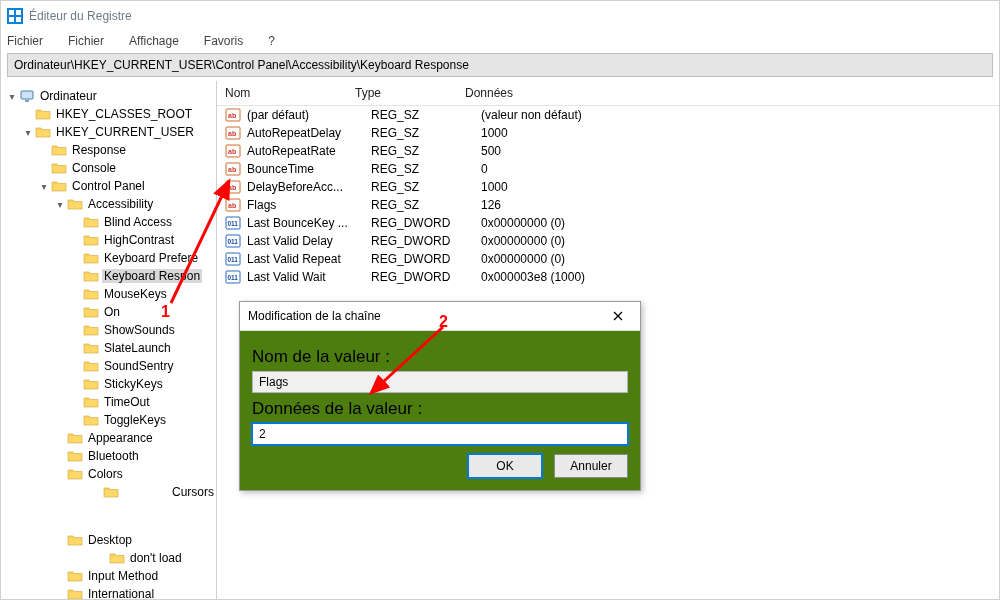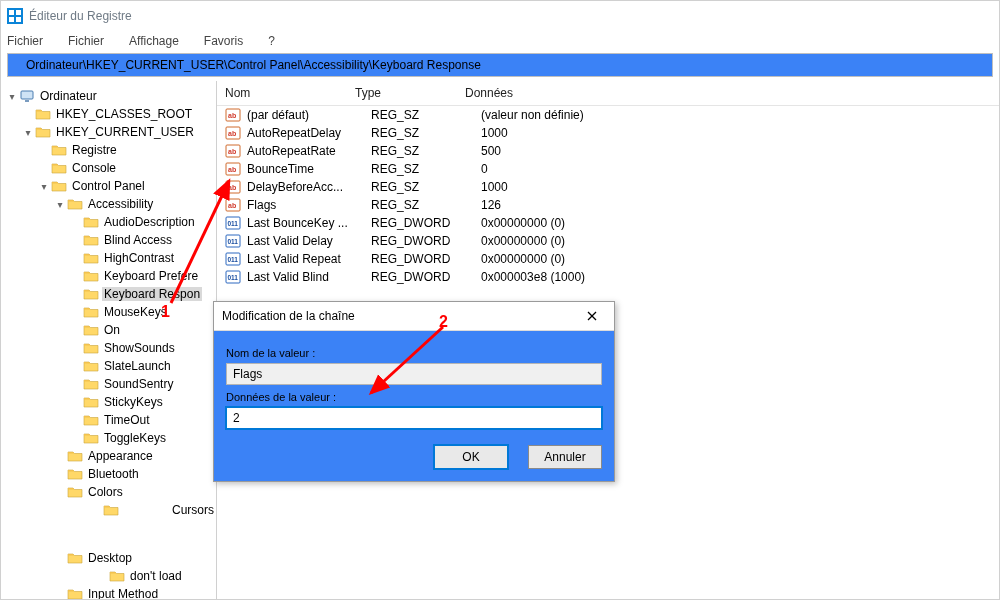--- a/index.html
+++ b/index.html
@@ -1,47 +1,47 @@
 <!DOCTYPE html>
 <html><head>
 <meta charset="utf-8">
 <style>
   html,body{margin:0;padding:0;font-family:"Segoe UI",Tahoma,sans-serif;font-size:12px;color:#000;background:#fff;}
   .window{width:1000px;height:600px;position:relative;overflow:hidden;border:1px solid #d0d0d0;box-sizing:border-box;}
   .titlebar{height:30px;display:flex;align-items:center;padding:0 6px;color:#6f7a85;font-size:12px;}
   .titlebar .app-icon{width:16px;height:16px;margin-right:6px;display:inline-flex;align-items:center;justify-content:center;}
   .menubar{height:20px;display:flex;align-items:center;padding:0 6px;gap:25px;color:#444;font-size:12px;}
   .menubar span{cursor:default;}
-  .addrbar{height:22px;border:1px solid #bfbfbf;margin:2px 6px 4px 6px;display:flex;align-items:center;padding:0 18px;font-size:12px;background:#3b82f6;}
+  .addrbar{height:22px;border:1px solid #bfbfbf;margin:2px 6px 4px 6px;display:flex;align-items:center;padding:0 6px;font-size:12px;background:#e5e5e5;}
   .content{display:flex;height:calc(600px - 30px - 20px - 30px);}
   .tree{width:215px;border-right:1px solid #d0d0d0;overflow:hidden;padding-top:6px;}
   .node{display:flex;align-items:center;height:18px;white-space:nowrap;}
   .tw{width:14px;display:inline-flex;justify-content:center;color:#666;font-size:10px;}
   .fld{width:16px;height:14px;margin-right:3px;display:inline-flex;}
   .fld svg{width:16px;height:14px;}
   .lbl{padding:0 2px;}
   .sel{background:#d9d9d9;}
   .list{flex:1;position:relative;}
   .list-header{display:flex;height:24px;align-items:center;border-bottom:1px solid #e5e5e5;padding-left:8px;color:#222;}
   .list-header div{font-weight:400;}
   .col-name{width:130px;}
   .col-type{width:110px;}
   .col-data{flex:1;}
   .row{display:flex;align-items:center;height:18px;padding-left:8px;}
   .vicon{width:16px;height:16px;margin-right:6px;display:inline-flex;}
   .row .col-name{width:124px;}
   .row .col-type{width:110px;}
-  .dialog{position:absolute;left:212px;top:300px;width:400px;border:1px solid #9a9a9a;background:#3b82f6;box-shadow:2px 2px 6px rgba(0,0,0,.25);}
+  .dialog{position:absolute;left:238px;top:300px;width:400px;border:1px solid #9a9a9a;background:#4d7c0f;box-shadow:2px 2px 6px rgba(0,0,0,.25);}
   .dlg-title{height:28px;display:flex;align-items:center;justify-content:space-between;padding:0 8px;background:#fff;border-bottom:1px solid #dcdcdc;font-size:12px;}
   .dlg-close{width:28px;height:20px;display:flex;align-items:center;justify-content:center;font-size:13px;}
   .dlg-body{padding:10px 12px 12px 12px;}
-  .dlg-label{font-size:11px;margin-bottom:4px;margin-top:6px;}
+  .dlg-label{font-size:17px;margin-bottom:4px;margin-top:6px;}
   .dlg-input-ro{border:1px solid #b5b5b5;background:#f0f0f0;padding:3px 6px;font-size:12px;}
   .dlg-input{border:1px solid #0078d7;background:#fff;padding:3px 6px;font-size:12px;outline:1px solid #0078d7;}
-  .dlg-buttons{display:flex;justify-content:flex-end;gap:20px;margin-top:16px;}
+  .dlg-buttons{display:flex;justify-content:flex-end;gap:12px;margin-top:9px;}
   .btn{min-width:72px;height:22px;border:1px solid #8a8a8a;background:#e9e9e9;font-size:12px;display:flex;align-items:center;justify-content:center;}
   .btn.primary{border:1px solid #0078d7;outline:1px solid #0078d7;}
   .ann{position:absolute;color:#ff0000;font-weight:700;font-size:16px;pointer-events:none;}
   svg.arrow{position:absolute;pointer-events:none;}
 </style>
 </head>
 <body>
 <div class="window">
 
   <div class="titlebar">
@@ -103,21 +103,21 @@
           <span class="lbl">HKEY_CURRENT_USER</span>
         </div>
         <div class="node" style="padding-left: 36px;">
           <span class="tw"></span>
           <span class="fld">
             <svg viewBox="0 0 16 14">
               <path d="M1 3 L6 3 L7.5 4.5 L15 4.5 L15 12 L1 12 Z" fill="#ffd868" stroke="#caa43a" stroke-width="0.6"></path>
               <path d="M1 3 L6 3 L7.5 4.5 L1 4.5 Z" fill="#f2c14e"></path>
             </svg>
           </span>
-          <span class="lbl">Registre</span>
+          <span class="lbl">Response</span>
         </div>
         <div class="node" style="padding-left: 36px;">
           <span class="tw"></span>
           <span class="fld">
             <svg viewBox="0 0 16 14">
               <path d="M1 3 L6 3 L7.5 4.5 L15 4.5 L15 12 L1 12 Z" fill="#ffd868" stroke="#caa43a" stroke-width="0.6"></path>
               <path d="M1 3 L6 3 L7.5 4.5 L1 4.5 Z" fill="#f2c14e"></path>
             </svg>
           </span>
           <span class="lbl">Console</span>
@@ -134,30 +134,20 @@
         </div>
         <div class="node" style="padding-left: 52px;">
           <span class="tw">▾</span>
           <span class="fld">
             <svg viewBox="0 0 16 14">
               <path d="M1 3 L6 3 L7.5 4.5 L15 4.5 L15 12 L1 12 Z" fill="#ffd868" stroke="#caa43a" stroke-width="0.6"></path>
               <path d="M1 3 L6 3 L7.5 4.5 L1 4.5 Z" fill="#f2c14e"></path>
             </svg>
           </span>
           <span class="lbl">Accessibility</span>
-        </div>
-        <div class="node" style="padding-left: 68px;">
-          <span class="tw"></span>
-          <span class="fld">
-            <svg viewBox="0 0 16 14">
-              <path d="M1 3 L6 3 L7.5 4.5 L15 4.5 L15 12 L1 12 Z" fill="#ffd868" stroke="#caa43a" stroke-width="0.6"></path>
-              <path d="M1 3 L6 3 L7.5 4.5 L1 4.5 Z" fill="#f2c14e"></path>
-            </svg>
-          </span>
-          <span class="lbl">AudioDescription</span>
         </div>
         <div class="node" style="padding-left: 68px;">
           <span class="tw"></span>
           <span class="fld">
             <svg viewBox="0 0 16 14">
               <path d="M1 3 L6 3 L7.5 4.5 L15 4.5 L15 12 L1 12 Z" fill="#ffd868" stroke="#caa43a" stroke-width="0.6"></path>
               <path d="M1 3 L6 3 L7.5 4.5 L1 4.5 Z" fill="#f2c14e"></path>
             </svg>
           </span>
           <span class="lbl">Blind Access</span>
@@ -373,21 +363,21 @@
       <div id="rows">
           <div class="row">
             <span class="vicon">
               <svg viewBox="0 0 16 16">
                 <rect x="1" y="2" width="14" height="12" rx="1" fill="#fff" stroke="#d06a2c"></rect>
                 <text x="3" y="11" font-size="7" fill="#d03a2c" font-family="sans-serif" font-weight="bold">ab</text>
               </svg>
             </span>
             <span class="col-name">(par défaut)</span>
             <span class="col-type">REG_SZ</span>
-            <span class="col-data">(valeur non définie)</span>
+            <span class="col-data">(valeur non défaut)</span>
           </div>
           <div class="row">
             <span class="vicon">
               <svg viewBox="0 0 16 16">
                 <rect x="1" y="2" width="14" height="12" rx="1" fill="#fff" stroke="#d06a2c"></rect>
                 <text x="3" y="11" font-size="7" fill="#d03a2c" font-family="sans-serif" font-weight="bold">ab</text>
               </svg>
             </span>
             <span class="col-name">AutoRepeatDelay</span>
             <span class="col-type">REG_SZ</span>
@@ -470,21 +460,21 @@
             <span class="col-type">REG_DWORD</span>
             <span class="col-data">0x00000000 (0)</span>
           </div>
           <div class="row">
             <span class="vicon">
               <svg viewBox="0 0 16 16">
                 <rect x="1" y="2" width="14" height="12" rx="1" fill="#fff" stroke="#2c68c0"></rect>
                 <text x="2.5" y="11" font-size="6.5" fill="#1a4ea0" font-family="sans-serif" font-weight="bold">011</text>
               </svg>
             </span>
-            <span class="col-name">Last Valid Blind</span>
+            <span class="col-name">Last Valid Wait</span>
             <span class="col-type">REG_DWORD</span>
             <span class="col-data">0x000003e8 (1000)</span>
           </div>
         </div>
     </div>
   </div>
 
   <div class="dialog">
     <div class="dlg-title">
       <span>Modification de la chaîne</span>

